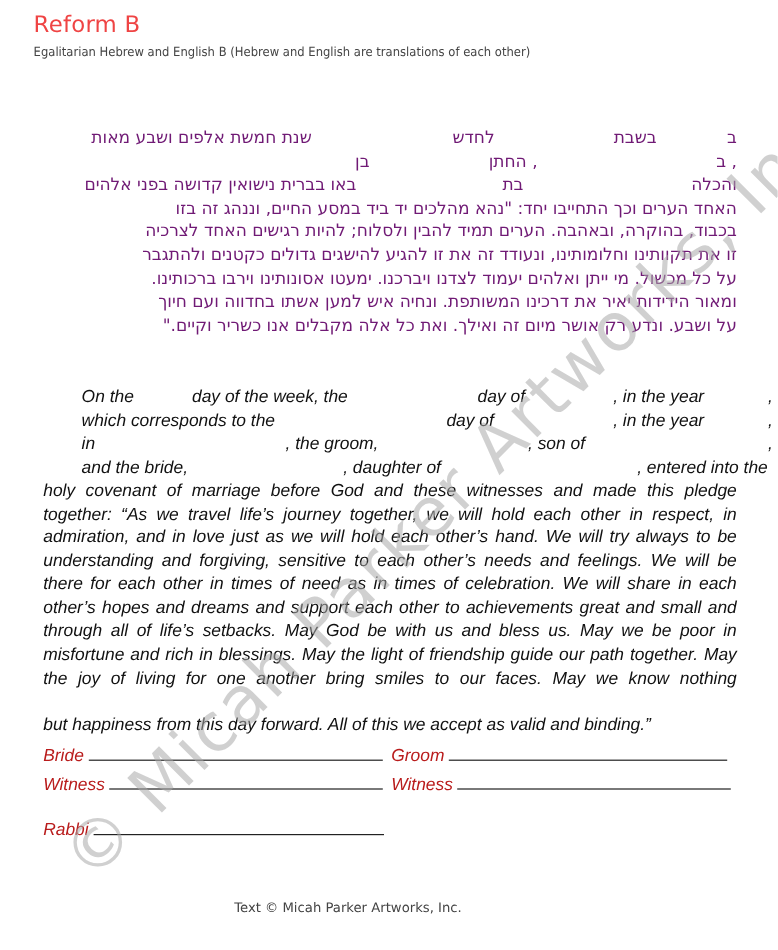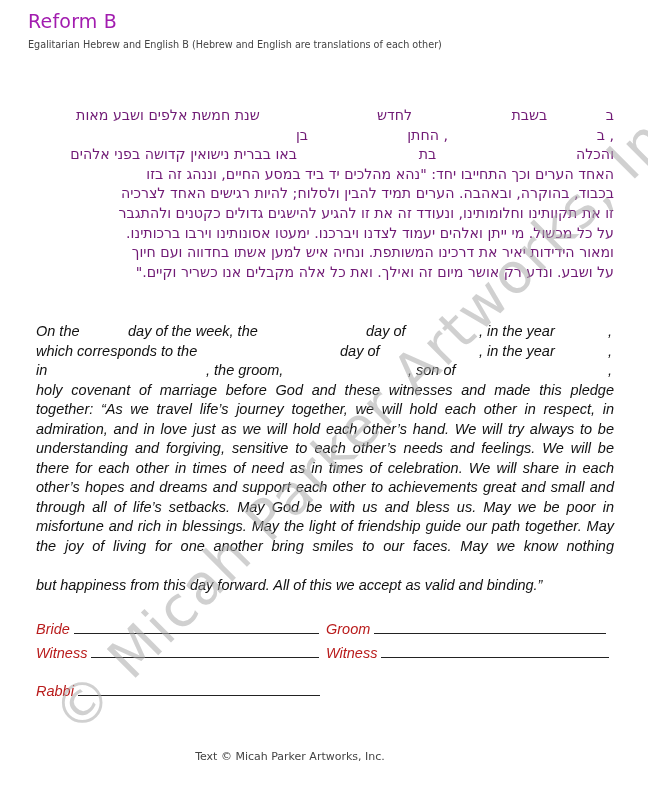--- a/index.html
+++ b/index.html
@@ -1,25 +1,25 @@
 <!DOCTYPE html>
 <html><head>
   <meta charset="utf-8">
   <style>
     html, body { margin: 0; padding: 0; background: #ffffff; }
     body { width: 648px; height: 792px; position: relative; overflow: hidden; font-family: "DejaVu Sans", sans-serif; color: #111; }
-    .header-title { position: absolute; left: 28px; top: 10px; font-family: "DejaVu Sans", sans-serif; font-size: 19px; color: #a21caf; letter-spacing: 0.2px; }
+    .header-title { position: absolute; left: 28px; top: 10px; font-family: "DejaVu Sans", sans-serif; font-size: 19px; color: #ef4444; letter-spacing: 0.2px; }
     .header-sub { position: absolute; left: 28px; top: 38px; font-family: "DejaVu Sans", sans-serif; font-size: 10.5px; color: #444; transform: scaleX(0.92); transform-origin: left; white-space: nowrap; }
 
     .hebrew { position: absolute; left: 34px; top: 106px; width: 580px; direction: rtl; text-align: justify; text-align-last: right; font-family: "DejaVu Sans", sans-serif; font-size: 14.2px; line-height: 19.6px; color: #701a75; }
     .hebrew .hl { display: block; white-space: pre; overflow: hidden; height: 19.6px; }
 
     .english { position: absolute; left: 36px; top: 322px; width: 578px; font-family: "Liberation Sans", sans-serif; font-style: italic; font-size: 14.5px; line-height: 19.55px; color: #111; }
     .english .fill-line { position: relative; height: 19.55px; white-space: nowrap; }
-    .english .fill-line span { position: absolute; top: 0; }
+    .english .fill-line span { position: absolute; top: 0; margin-left: 32px; }
     .english .para { text-align: justify; text-align-last: justify; }
     .english .para-last { text-align: left; margin-top: 19px; }
 
     .sig { position: absolute; font-family: "Liberation Sans", sans-serif; font-style: italic; font-size: 14.5px; color: #b91c1c; white-space: nowrap; }
     .sig .line { display: inline-block; border-bottom: 1px solid #222; height: 12px; vertical-align: baseline; margin-left: 4px; }
 
     .footer { position: absolute; left: 0; width: 580px; top: 750px; text-align: center; font-family: "DejaVu Sans", sans-serif; font-size: 11px; color: #444; line-height: 14px; }
 
     .watermark { position: absolute; left: 30px; top: 380px; width: 800px; transform-origin: 0 0; transform: rotate(-45deg); font-family: "DejaVu Sans", sans-serif; font-size: 56px; color: rgba(170,170,170,0.55); white-space: nowrap; pointer-events: none; letter-spacing: 2px; }
   </style>
@@ -54,20 +54,25 @@
     <span style="left:304px">day of</span>
     <span style="left:443px">, in the year</span>
     <span style="left:572px">,</span>
   </div>
   <div class="fill-line">
     <span style="left:0px">in</span>
     <span style="left:170px">, the groom,</span>
     <span style="left:372px">, son of</span>
     <span style="left:572px">,</span>
   </div>
+  <div class="fill-line">
+    <span style="left:0px">and the bride,</span>
+    <span style="left:218px">, daughter of</span>
+    <span style="left:463px">, entered into the</span>
+  </div>
   <div class="para">holy covenant of marriage before God and these witnesses and made this pledge together: “As we travel life’s journey together, we will hold each other in respect, in admiration, and in love just as we will hold each other’s hand. We will try always to be understanding and forgiving, sensitive to each other’s needs and feelings. We will be there for each other in times of need as in times of celebration. We will share in each other’s hopes and dreams and support each other to achievements great and small and through all of life’s setbacks. May God be with us and bless us. May we be poor in misfortune and rich in blessings. May the light of friendship guide our path together. May the joy of living for one another bring smiles to our faces. May we know nothing</div>
   <div class="para-last">but happiness from this day forward. All of this we accept as valid and binding.”</div>
 </div>
 
 <div class="sig" style="left:36px; top:621px;">
   <span>Bride</span><span class="line" style="width:245px"></span>
 </div>
 <div class="sig" style="left:326px; top:621px;">
   <span>Groom</span><span class="line" style="width:232px"></span>
 </div>

